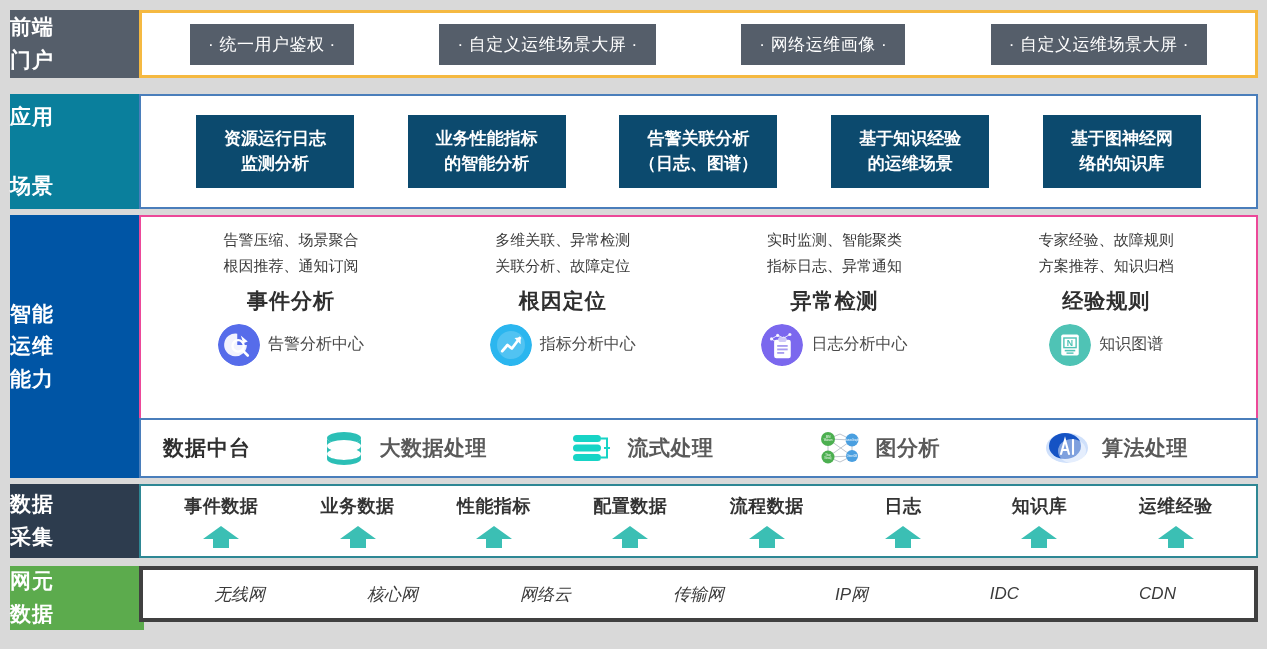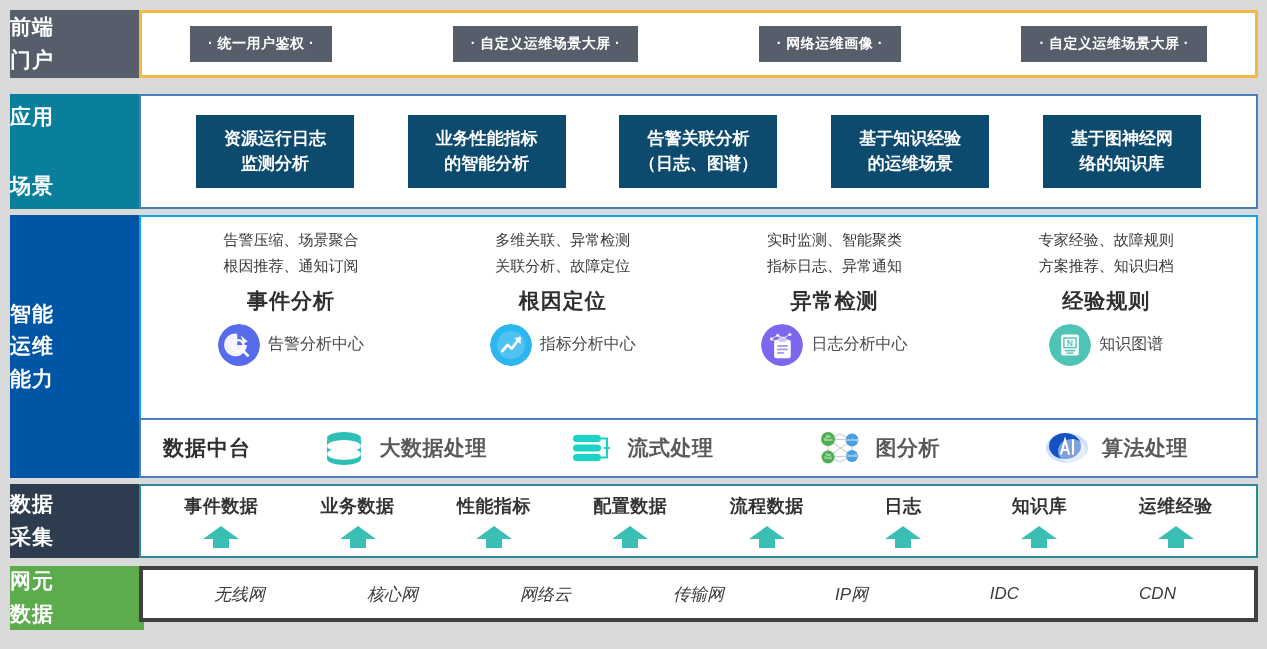--- a/index.html
+++ b/index.html
@@ -21,36 +21,36 @@
   .lbl span{display:block;}
 
   
   .panel{position:absolute;left:139px;right:9px;background:#ffffff;box-sizing:border-box;}
 
   
   .r1-lbl{top:10px;height:68px;background:#555e6a;}
   .r1-pan{top:10px;height:68px;border:3px solid #f5b941;}
   .portal-row{display:flex;align-items:center;justify-content:space-between;height:100%;padding:0 48px;box-sizing:border-box;}
   .portal-chip{
-    background:#555e6a;color:#ffffff;font-weight:bold;font-size:14px;
+    background:#555e6a;color:#ffffff;font-weight:normal;font-size:17px;
     padding:9px 18px;white-space:nowrap;letter-spacing:.5px;
   }
 
   
   .r2-lbl{top:94px;height:115px;background:#0a7f9c;gap:36px;}
   .r2-pan{top:94px;height:115px;border:2px solid #4a7ebb;}
   .app-row{display:flex;align-items:center;justify-content:space-around;height:100%;padding:0 28px;box-sizing:border-box;}
   .app-chip{
     background:#0c4a6e;color:#ffffff;font-weight:bold;font-size:17px;line-height:1.45;
     padding:12px 14px;text-align:center;white-space:nowrap;min-width:130px;
   }
 
   
   .r3-lbl{top:215px;height:263px;background:#0055a5;}
-  .r3-pan{top:215px;height:240px;border:2px solid #0ea5e9;}
+  .r3-pan{top:215px;height:240px;border:2px solid #ec4899;}
   .cap-row{display:flex;height:100%;padding:10px 14px 6px 14px;box-sizing:border-box;}
   .cap-col{flex:1;display:flex;flex-direction:column;align-items:center;justify-content:flex-start;}
   .cap-feat{font-size:15px;color:#3a3a3a;line-height:1.75;text-align:center;white-space:nowrap;}
   .cap-title{font-size:21px;font-weight:bold;color:#2f2f2f;margin:7px 0 9px 0;letter-spacing:1px;}
   .cap-center{display:flex;align-items:center;gap:8px;}
   .cap-center-lbl{font-size:16px;color:#4a4a4a;white-space:nowrap;}
   .cic{width:42px;height:42px;border-radius:50%;flex:none;display:block;}
 
   
   .r3b-pan{top:418px;height:60px;border:2px solid #4a7ebb;}

